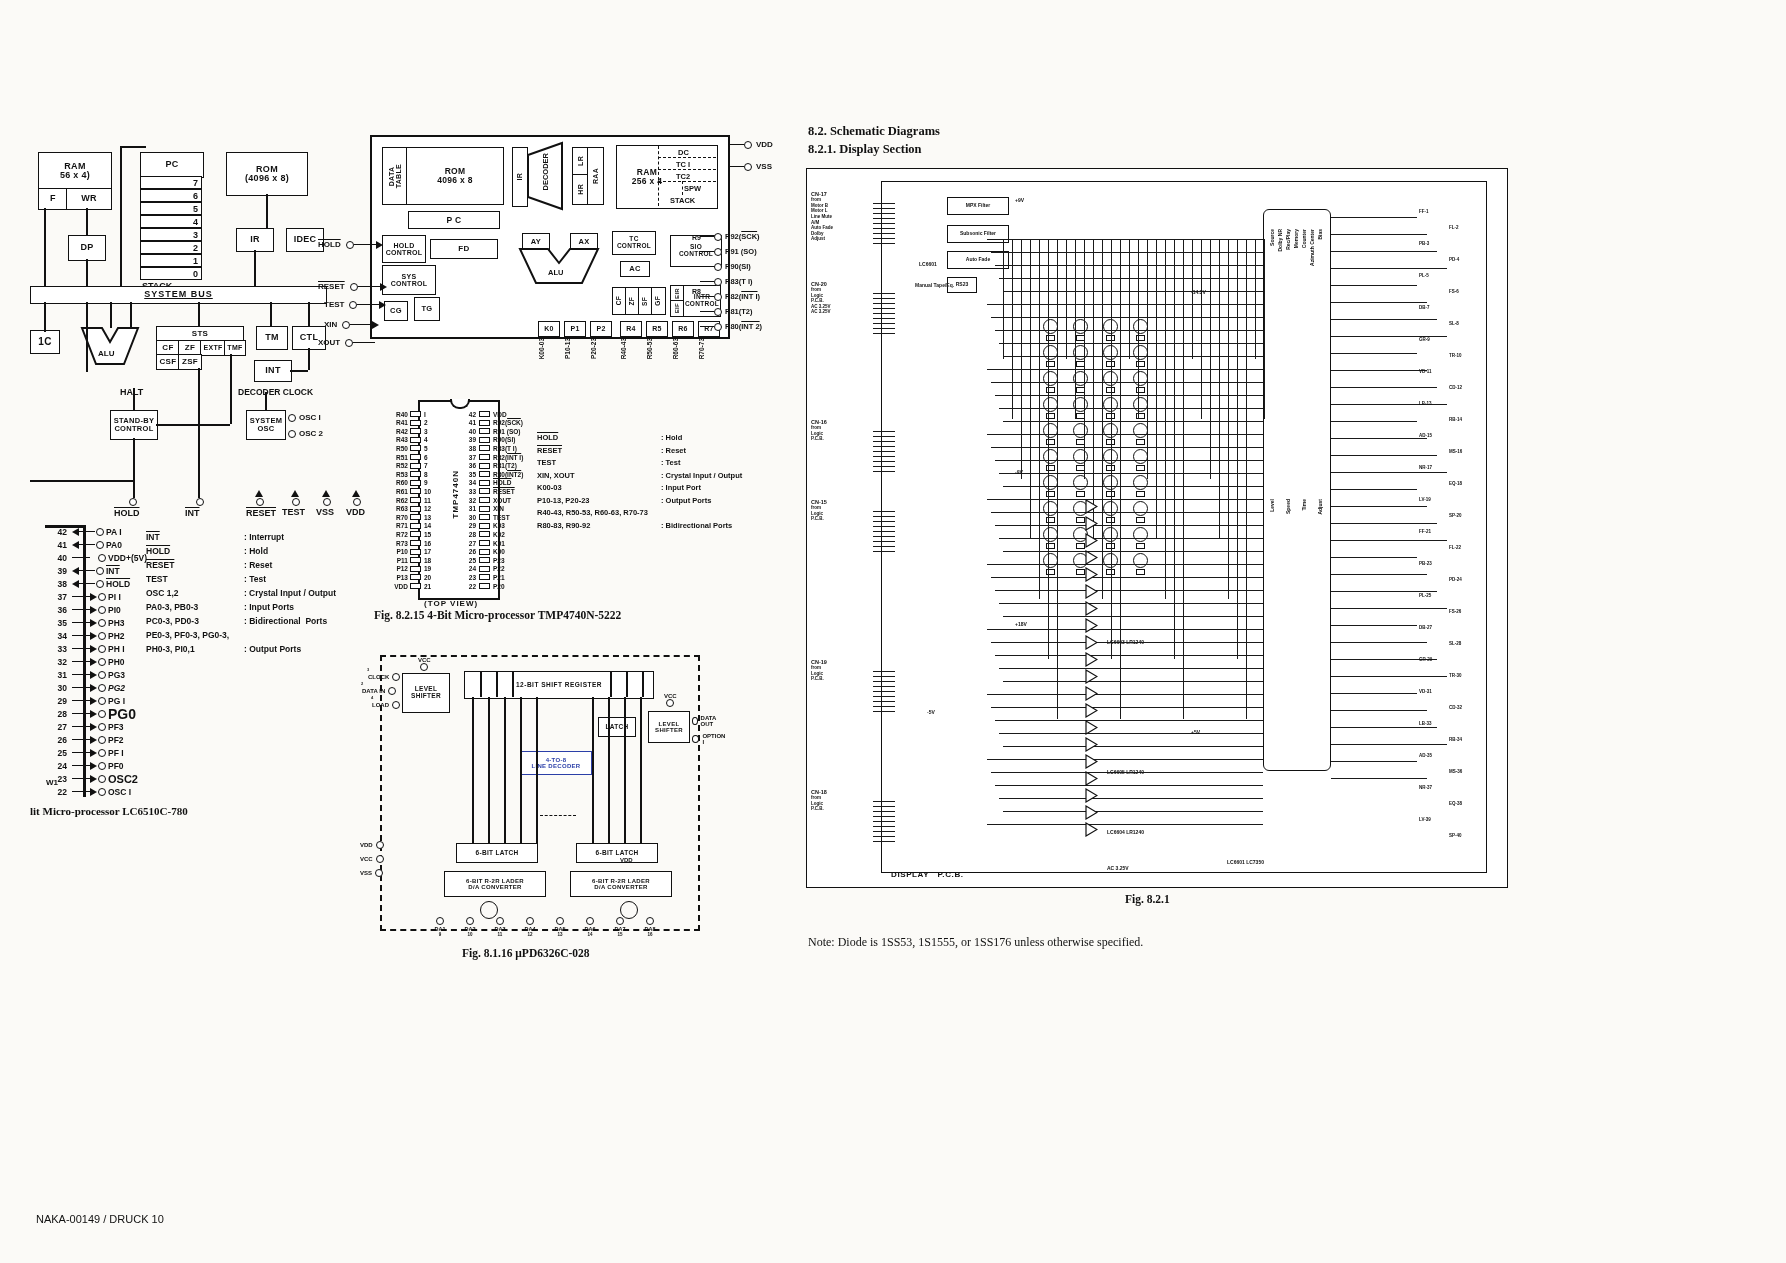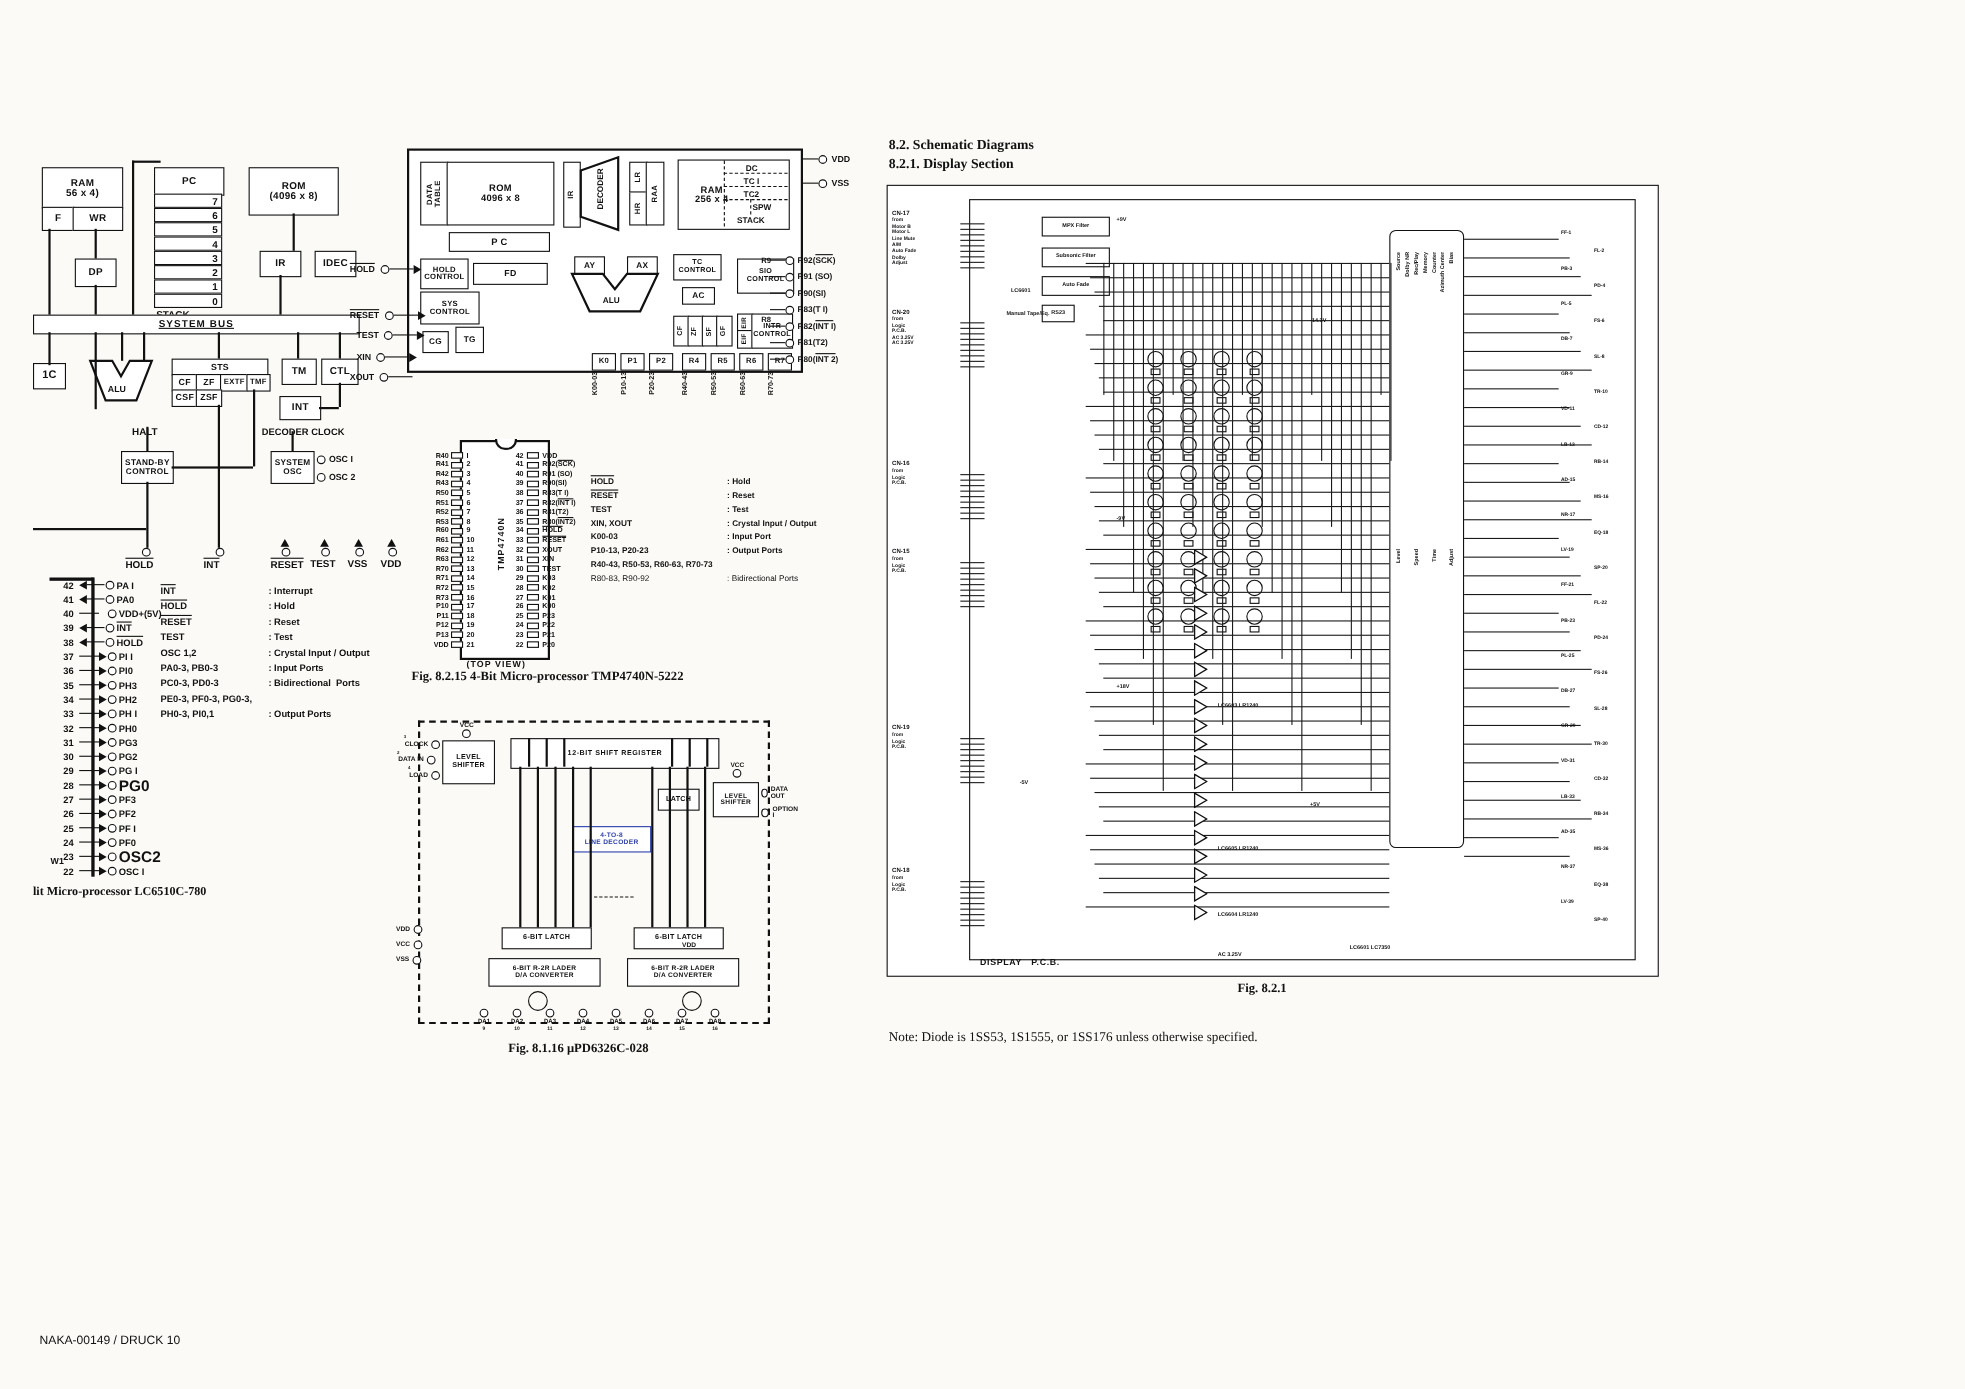--- a/index.html
+++ b/index.html
@@ -311,21 +311,21 @@
           <span style="display:inline-block;width:18px;height:1.5px;background:#111;margin-left:5px;"></span>
           <span class="ar-r" style="position:static;display:inline-block;"></span>
           <span class="ring" style="margin-left:1px"></span>
           <span class="" style="font-size:8.5px;margin-left:2px;">PG3</span>
         </div>
         <div class="pinrow" style="left: 0px; top: 156px; width: 130px; height: 13px;">
           <span style="width:22px;text-align:right;font-size:8.5px;">30</span>
           <span style="display:inline-block;width:18px;height:1.5px;background:#111;margin-left:5px;"></span>
           <span class="ar-r" style="position:static;display:inline-block;"></span>
           <span class="ring" style="margin-left:1px"></span>
-          <span class="" style="font-size:8.5px;margin-left:2px;">PG2</span>
+          <span class="" style="font-size:8.5px;margin-left:2px;font-style:italic;">PG2</span>
         </div>
         <div class="pinrow" style="left: 0px; top: 169px; width: 130px; height: 13px;">
           <span style="width:22px;text-align:right;font-size:8.5px;">29</span>
           <span style="display:inline-block;width:18px;height:1.5px;background:#111;margin-left:5px;"></span>
           <span class="ar-r" style="position:static;display:inline-block;"></span>
           <span class="ring" style="margin-left:1px"></span>
           <span class="" style="font-size:8.5px;margin-left:2px;">PG I</span>
         </div>
         <div class="pinrow" style="left: 0px; top: 182px; width: 130px; height: 13px;">
           <span style="width:22px;text-align:right;font-size:8.5px;">28</span>
@@ -360,21 +360,21 @@
           <span style="display:inline-block;width:18px;height:1.5px;background:#111;margin-left:5px;"></span>
           <span class="ar-r" style="position:static;display:inline-block;"></span>
           <span class="ring" style="margin-left:1px"></span>
           <span class="" style="font-size:8.5px;margin-left:2px;">PF0</span>
         </div>
         <div class="pinrow" style="left: 0px; top: 247px; width: 130px; height: 13px;">
           <span style="width:22px;text-align:right;font-size:8.5px;">23</span>
           <span style="display:inline-block;width:18px;height:1.5px;background:#111;margin-left:5px;"></span>
           <span class="ar-r" style="position:static;display:inline-block;"></span>
           <span class="ring" style="margin-left:1px"></span>
-          <span class="" style="font-size:14px;margin-left:2px;">OSC2</span>
+          <span class="" style="font-size:11px;margin-left:2px;">OSC2</span>
         </div>
         <div class="pinrow" style="left: 0px; top: 260px; width: 130px; height: 13px;">
           <span style="width:22px;text-align:right;font-size:8.5px;">22</span>
           <span style="display:inline-block;width:18px;height:1.5px;background:#111;margin-left:5px;"></span>
           <span class="ar-r" style="position:static;display:inline-block;"></span>
           <span class="ring" style="margin-left:1px"></span>
           <span class="" style="font-size:8.5px;margin-left:2px;">OSC I</span>
         </div>
       </div>
   </div>
@@ -884,21 +884,21 @@
 
   <div class="abs" style="left:537px;top:432px;width:220px;">
     <div id="dip-legend-rows">
         <div style="display: flex; font-size: 7.5px; font-weight: bold; line-height: 12.5px; height: 12.5px; white-space: pre;"><span class="ovl" style="width:124px;">HOLD</span><span>: Hold</span></div>
         <div style="display: flex; font-size: 7.5px; font-weight: bold; line-height: 12.5px; height: 12.5px; white-space: pre;"><span class="ovl" style="width:124px;">RESET</span><span>: Reset</span></div>
         <div style="display: flex; font-size: 7.5px; font-weight: bold; line-height: 12.5px; height: 12.5px; white-space: pre;"><span class="" style="width:124px;">TEST</span><span>: Test</span></div>
         <div style="display: flex; font-size: 7.5px; font-weight: bold; line-height: 12.5px; height: 12.5px; white-space: pre;"><span class="" style="width:124px;">XIN, XOUT</span><span>: Crystal Input / Output</span></div>
         <div style="display: flex; font-size: 7.5px; font-weight: bold; line-height: 12.5px; height: 12.5px; white-space: pre;"><span class="" style="width:124px;">K00-03</span><span>: Input Port</span></div>
         <div style="display: flex; font-size: 7.5px; font-weight: bold; line-height: 12.5px; height: 12.5px; white-space: pre;"><span class="" style="width:124px;">P10-13, P20-23</span><span>: Output Ports</span></div>
         <div style="display: flex; font-size: 7.5px; font-weight: bold; line-height: 12.5px; height: 12.5px; white-space: pre;"><span class="" style="width:124px;">R40-43, R50-53, R60-63, R70-73</span><span></span></div>
-        <div style="display: flex; font-size: 7.5px; font-weight: normal; line-height: 12.5px; height: 12.5px; white-space: pre;"><span class="" style="width:124px;">R80-83, R90-92</span><span>: Bidirectional Ports</span></div>
+        <div style="display: flex; font-size: 7.5px; font-weight: bold; line-height: 12.5px; height: 12.5px; white-space: pre;"><span class="" style="width:124px;">R80-83, R90-92</span><span>: Bidirectional Ports</span></div>
       </div>
   </div>
 
   <div class="caption" style="left:374px;top:609px;font-size:11.5px;">Fig. 8.2.15     4-Bit Micro-processor TMP4740N-5222</div>
 
   <div class="abs" style="left:380px;top:655px;width:320px;height:275px;">
     <div class="dash" style="left:0;top:0;width:316px;height:272px;border-width:2px;"></div>
 
     <div class="abs" style="left:-12px;top:18px;display:flex;align-items:center;">
       <span style="font-size:6px;font-weight:bold">CLOCK</span>

